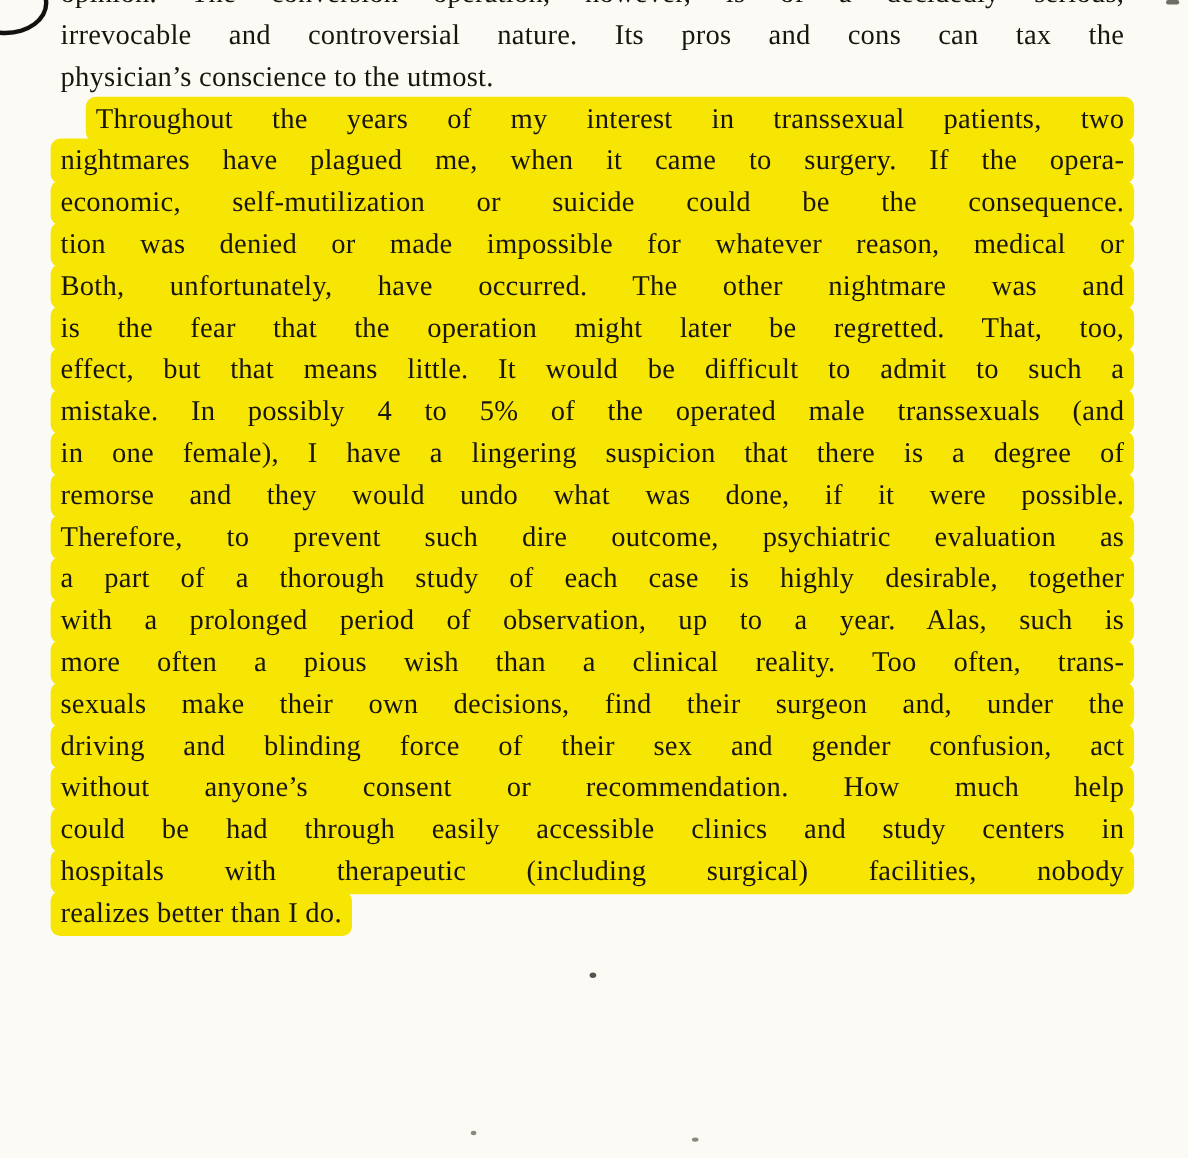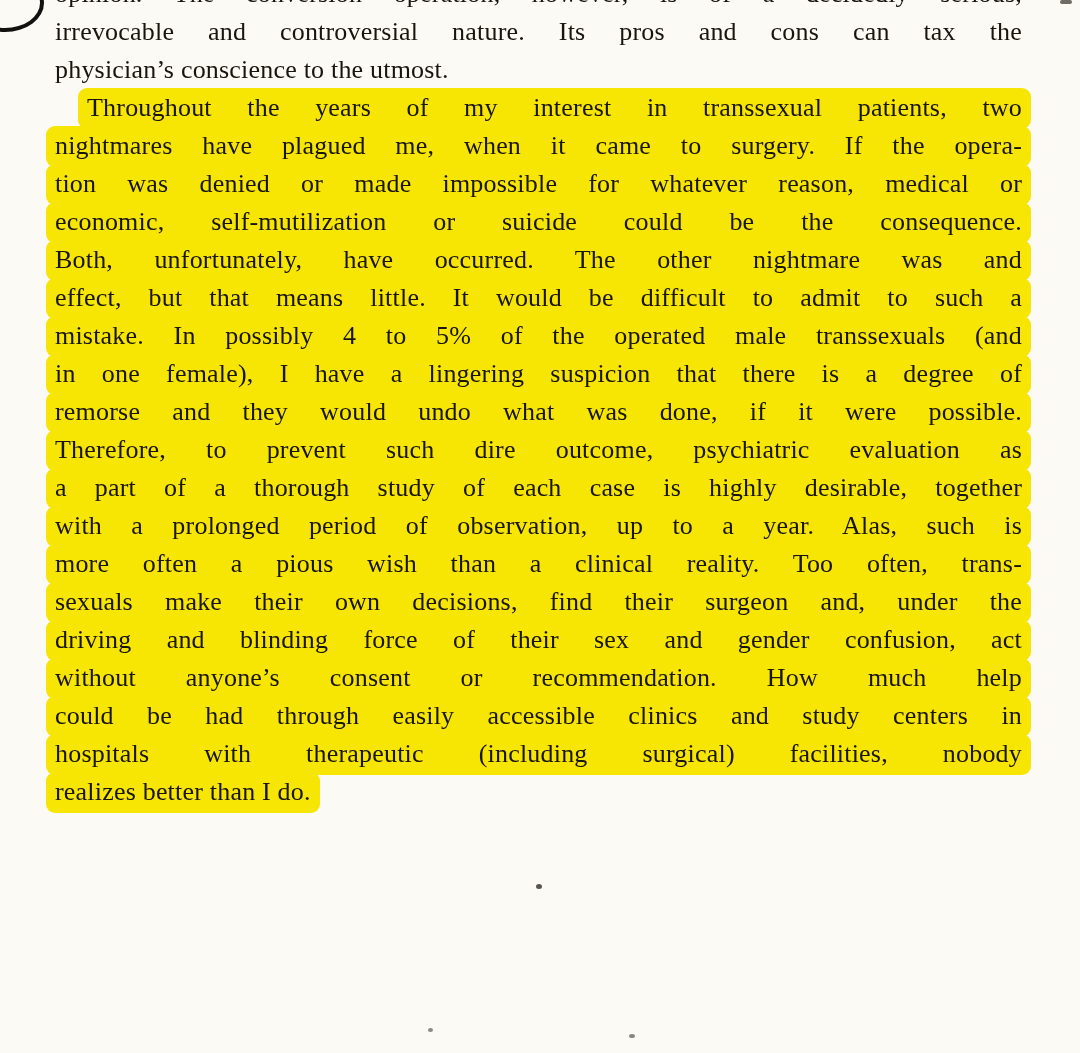--- a/index.html
+++ b/index.html
@@ -61,23 +61,24 @@
   </div>
 
   <div class="para last-left">
       <div class="line"><span>irrevocable and controversial nature. Its pros and cons can tax the</span></div>
       <div class="line"><span>physician’s conscience to the utmost.</span></div>
     </div>
 
   <div class="para hl last-left">
       <div class="line"><span>Throughout the years of my interest in transsexual patients, two</span></div>
       <div class="line"><span>nightmares have plagued me, when it came to surgery. If the opera-</span></div>
+      <div class="line"><span>economic, self-mutilization or suicide could be the consequence.</span></div>
       <div class="line"><span>tion was denied or made impossible for whatever reason, medical or</span></div>
-      <div class="line"><span>economic, self-mutilization or suicide could be the consequence.</span></div>
       <div class="line"><span>Both, unfortunately, have occurred. The other nightmare was and</span></div>
+      <div class="line"><span>is the fear that the operation might later be regretted. That, too,</span></div>
       <div class="line"><span>effect, but that means little. It would be difficult to admit to such a</span></div>
       <div class="line"><span>mistake. In possibly 4 to 5% of the operated male transsexuals (and</span></div>
       <div class="line"><span>in one female), I have a lingering suspicion that there is a degree of</span></div>
       <div class="line"><span>remorse and they would undo what was done, if it were possible.</span></div>
       <div class="line"><span>Therefore, to prevent such dire outcome, psychiatric evaluation as</span></div>
       <div class="line"><span>a part of a thorough study of each case is highly desirable, together</span></div>
       <div class="line"><span>with a prolonged period of observation, up to a year. Alas, such is</span></div>
       <div class="line"><span>more often a pious wish than a clinical reality. Too often, trans-</span></div>
       <div class="line"><span>sexuals make their own decisions, find their surgeon and, under the</span></div>
       <div class="line"><span>driving and blinding force of their sex and gender confusion, act</span></div>

